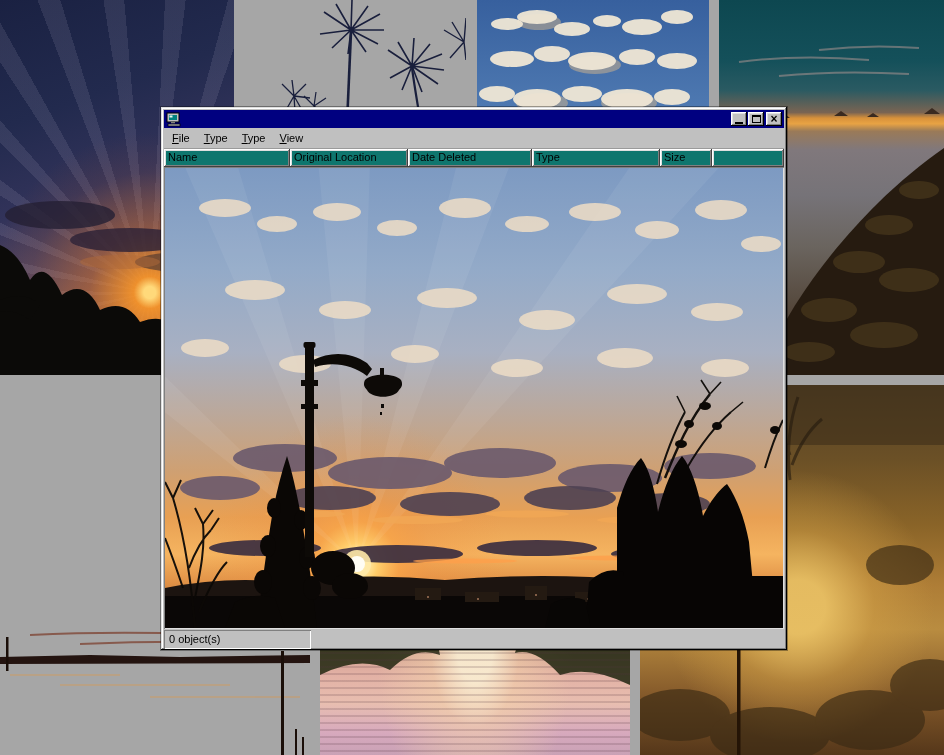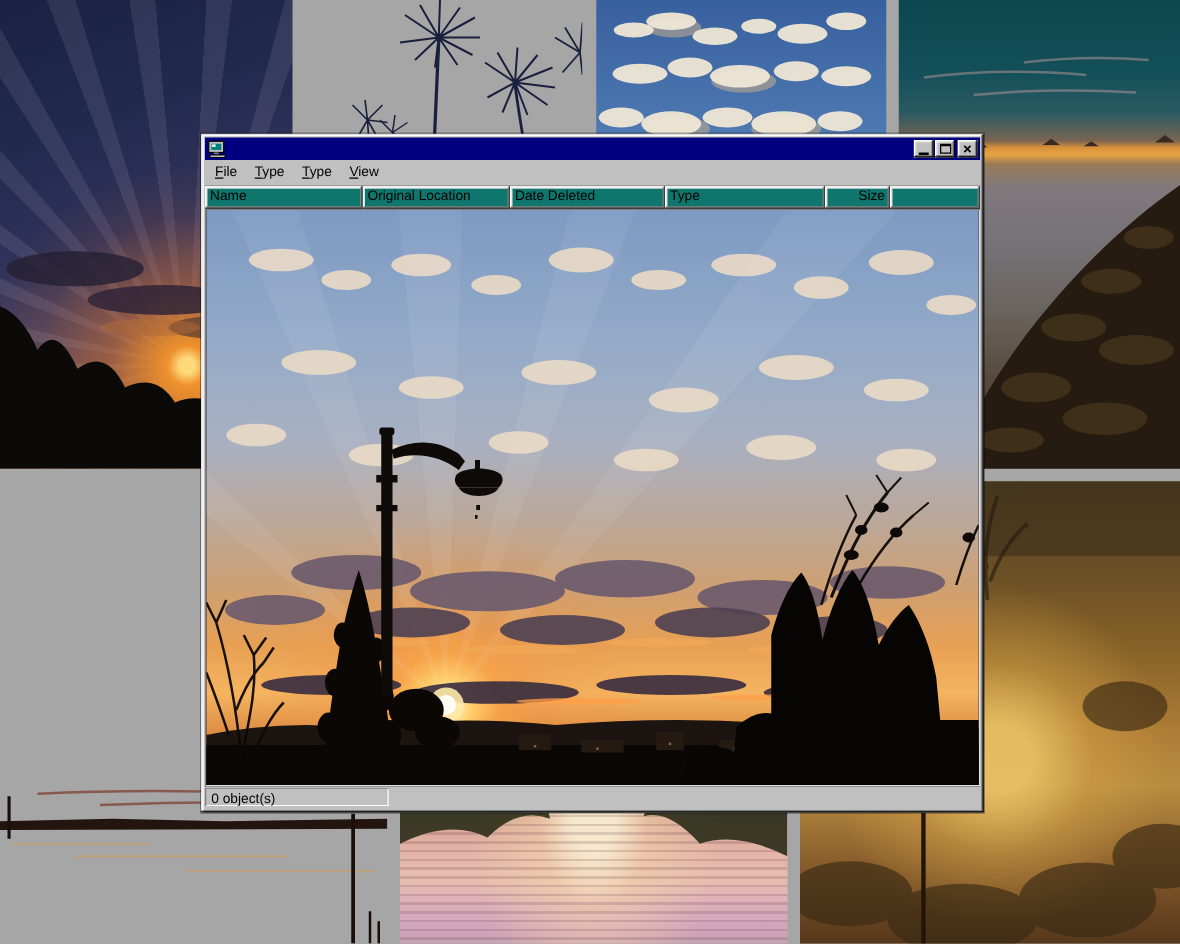--- a/index.html
+++ b/index.html
@@ -58,21 +58,21 @@
   .menu-item{display:inline-block;font-size:11px;color:#000;padding:2px 7px;text-align:right;}
   .menu-item::first-letter{text-decoration:underline;}
   #headerrow{height:18px;display:flex;}
   .hcell{background:#0f766e;font-size:11px;color:#000;box-sizing:border-box;
          padding:2px 4px 0 4px;white-space:nowrap;overflow:hidden;
          box-shadow:inset -1px -1px 0 #404040, inset 1px 1px 0 #fff,
                     inset -2px -2px 0 #808080, inset 2px 2px 0 #dfdfdf;}
   #listview{position:relative;height:462px;background:#000;
             box-shadow:inset 1px 1px 0 #808080, inset -1px -1px 0 #dfdfdf;}
   #listview svg{position:absolute;left:1px;top:1px;}
-  #statusbar{height:19px;display:flex;margin-top:1px;flex-direction:column;}
+  #statusbar{height:19px;display:flex;margin-top:1px;}
   .spanel{box-shadow:inset 1px 1px 0 #808080, inset -1px -1px 0 #fff;
           font-size:11px;color:#000;padding:3px 0 0 5px;box-sizing:border-box;
           white-space:nowrap;}
   #sp1{width:147px;}
   #sp2{flex:1;margin-left:3px;position:relative;}
   #grip{position:absolute;right:1px;bottom:1px;width:13px;height:13px;
         background:
          linear-gradient(135deg, transparent 0 3px, #fff 3px 4px, #808080 4px 6px,
            transparent 6px 7px, #fff 7px 8px, #808080 8px 10px,
            transparent 10px 11px, #fff 11px 12px, #808080 12px 13px, transparent 13px);}
@@ -256,21 +256,21 @@
     <span class="menu-item">Type</span>
     <span class="menu-item">Type</span>
     <span class="menu-item">View</span>
   </div>
 
   <div id="headerrow">
     <div class="hcell" style="width:126px">Name</div>
     <div class="hcell" style="width:118px">Original Location</div>
     <div class="hcell" style="width:124px">Date Deleted</div>
     <div class="hcell" style="width:128px">Type</div>
-    <div class="hcell" style="width:52px;text-align:right">Size</div>
+    <div class="hcell" style="width:52px;text-align:left">Size</div>
     <div class="hcell" style="flex:1"></div>
   </div>
 
   <div id="listview">
     <svg width="618" height="460" viewBox="0 0 618 460">
       <defs>
         <linearGradient id="sky" x1="0" y1="0" x2="0" y2="1">
           <stop offset="0" stop-color="#7d9ac2"></stop>
             <stop offset=".22" stop-color="#93aac8"></stop>
           <stop offset=".40" stop-color="#a8b0c2"></stop>

